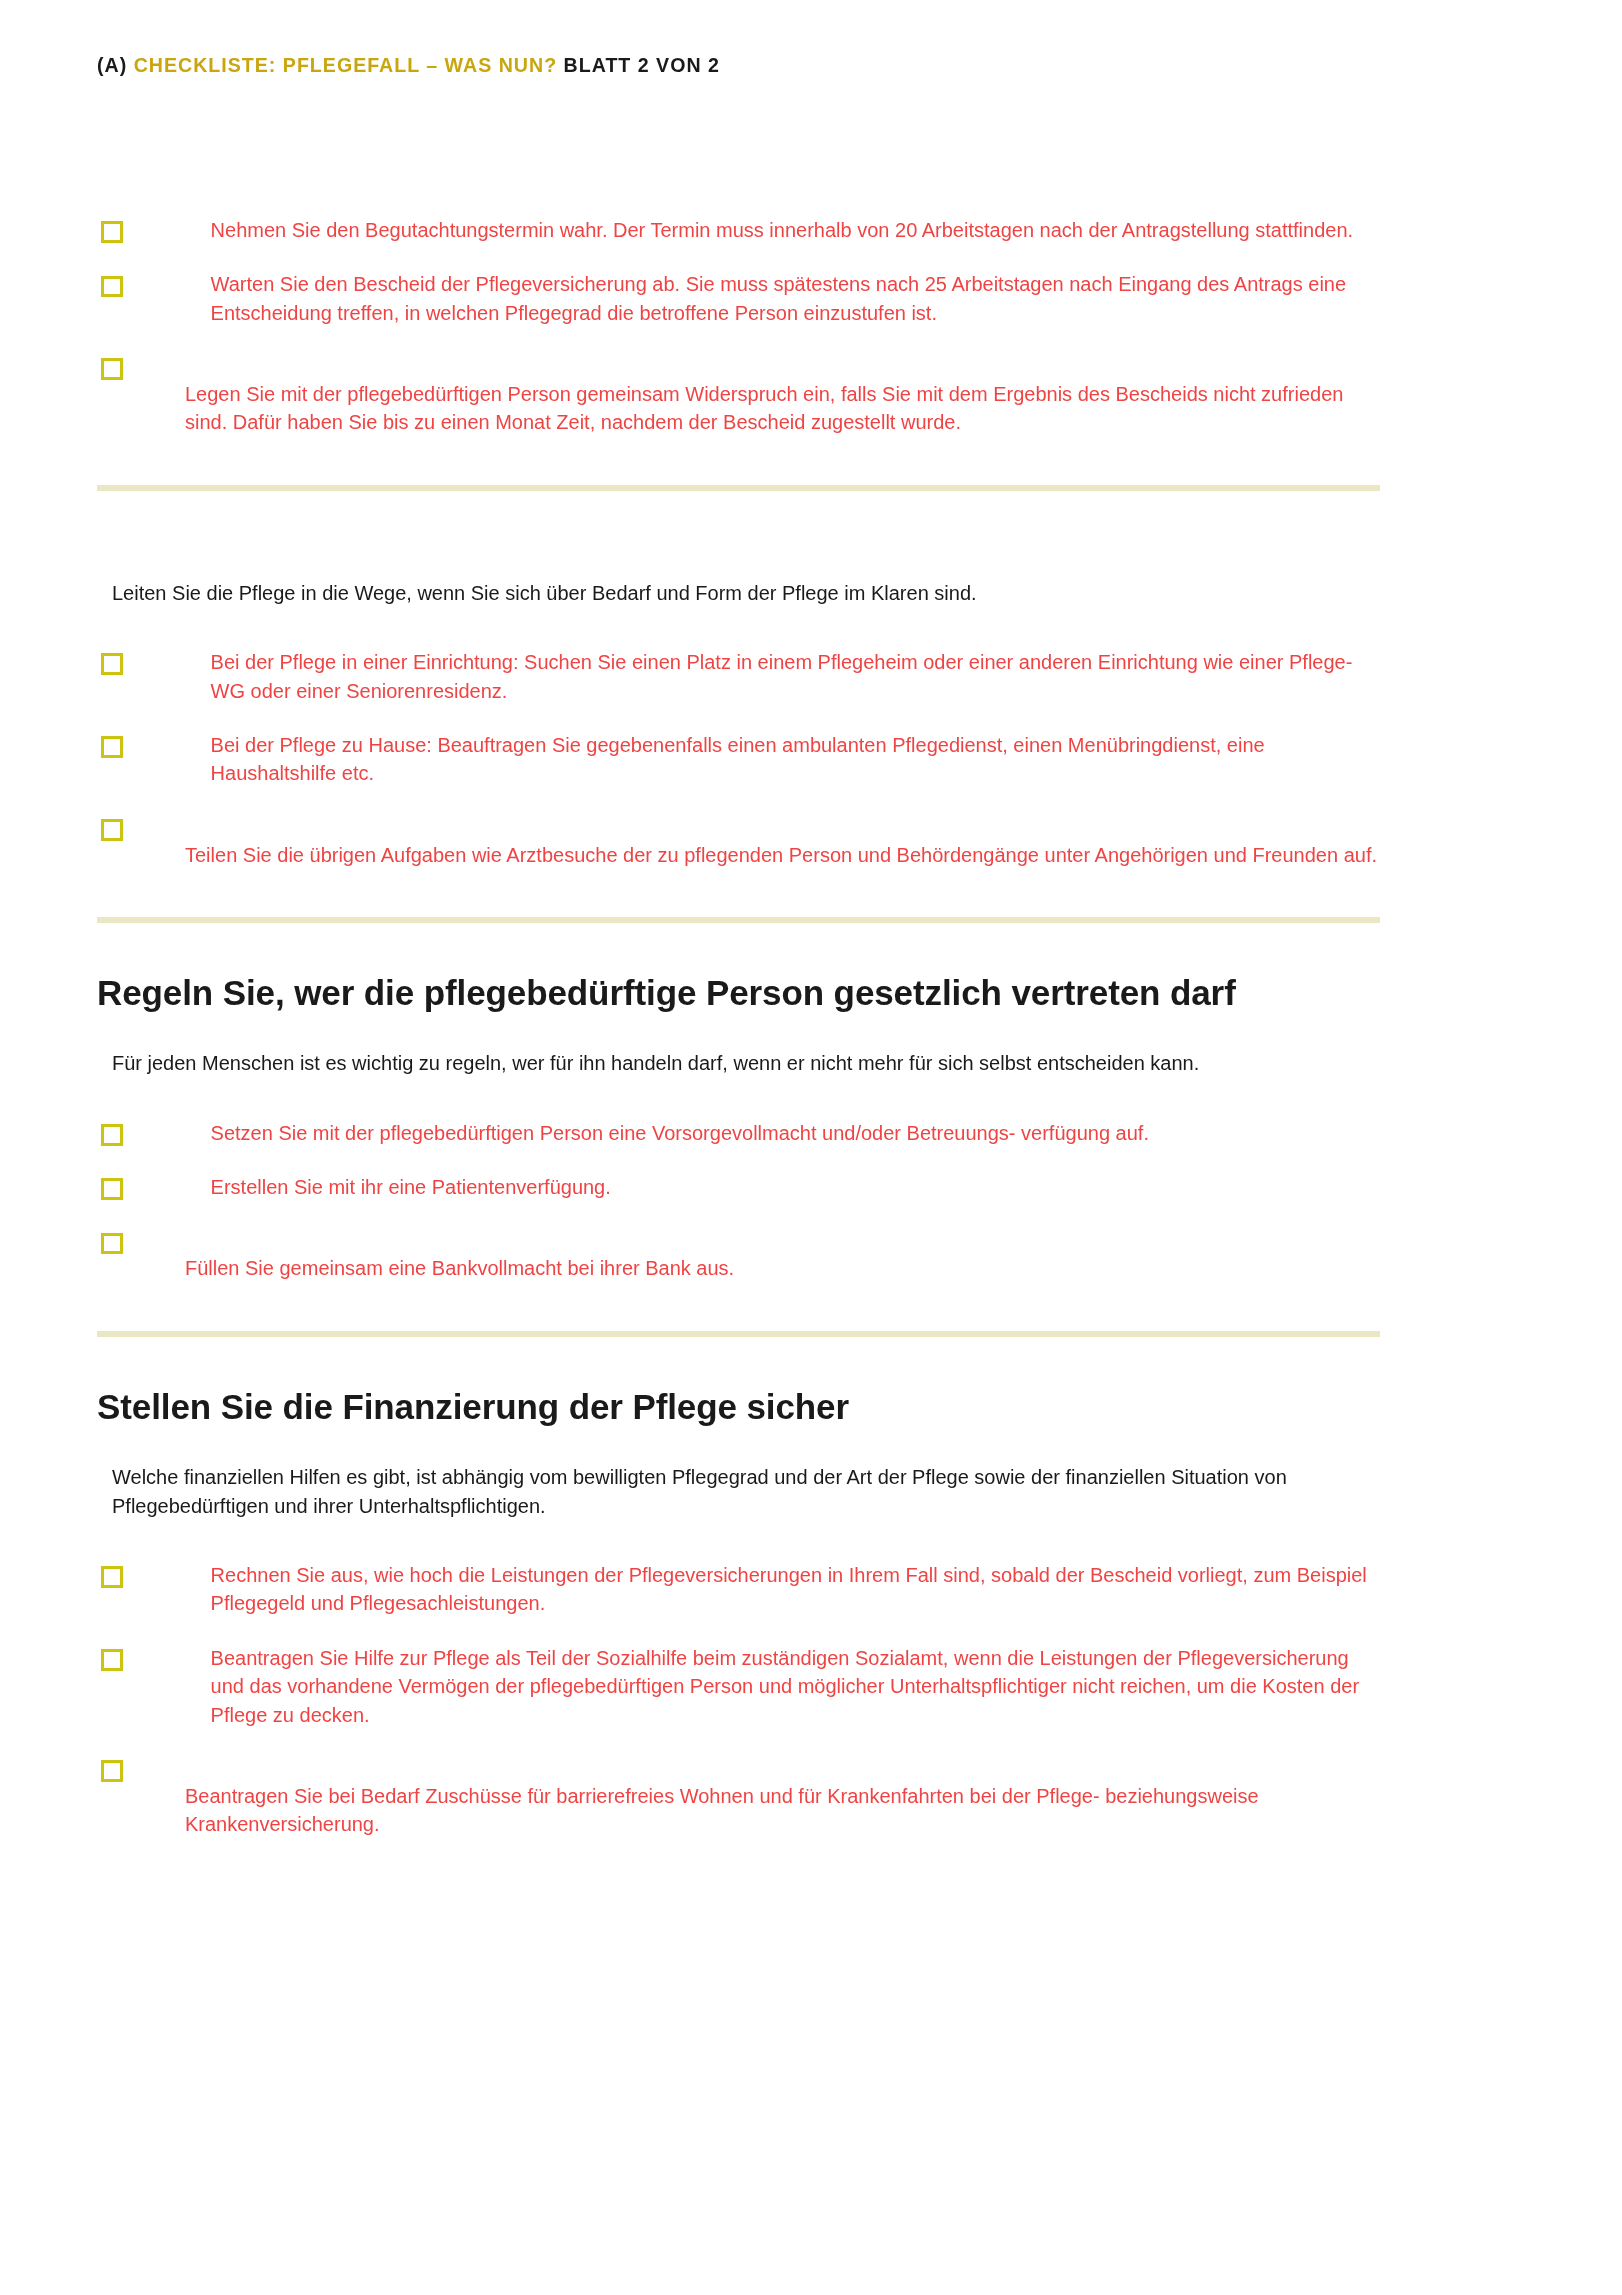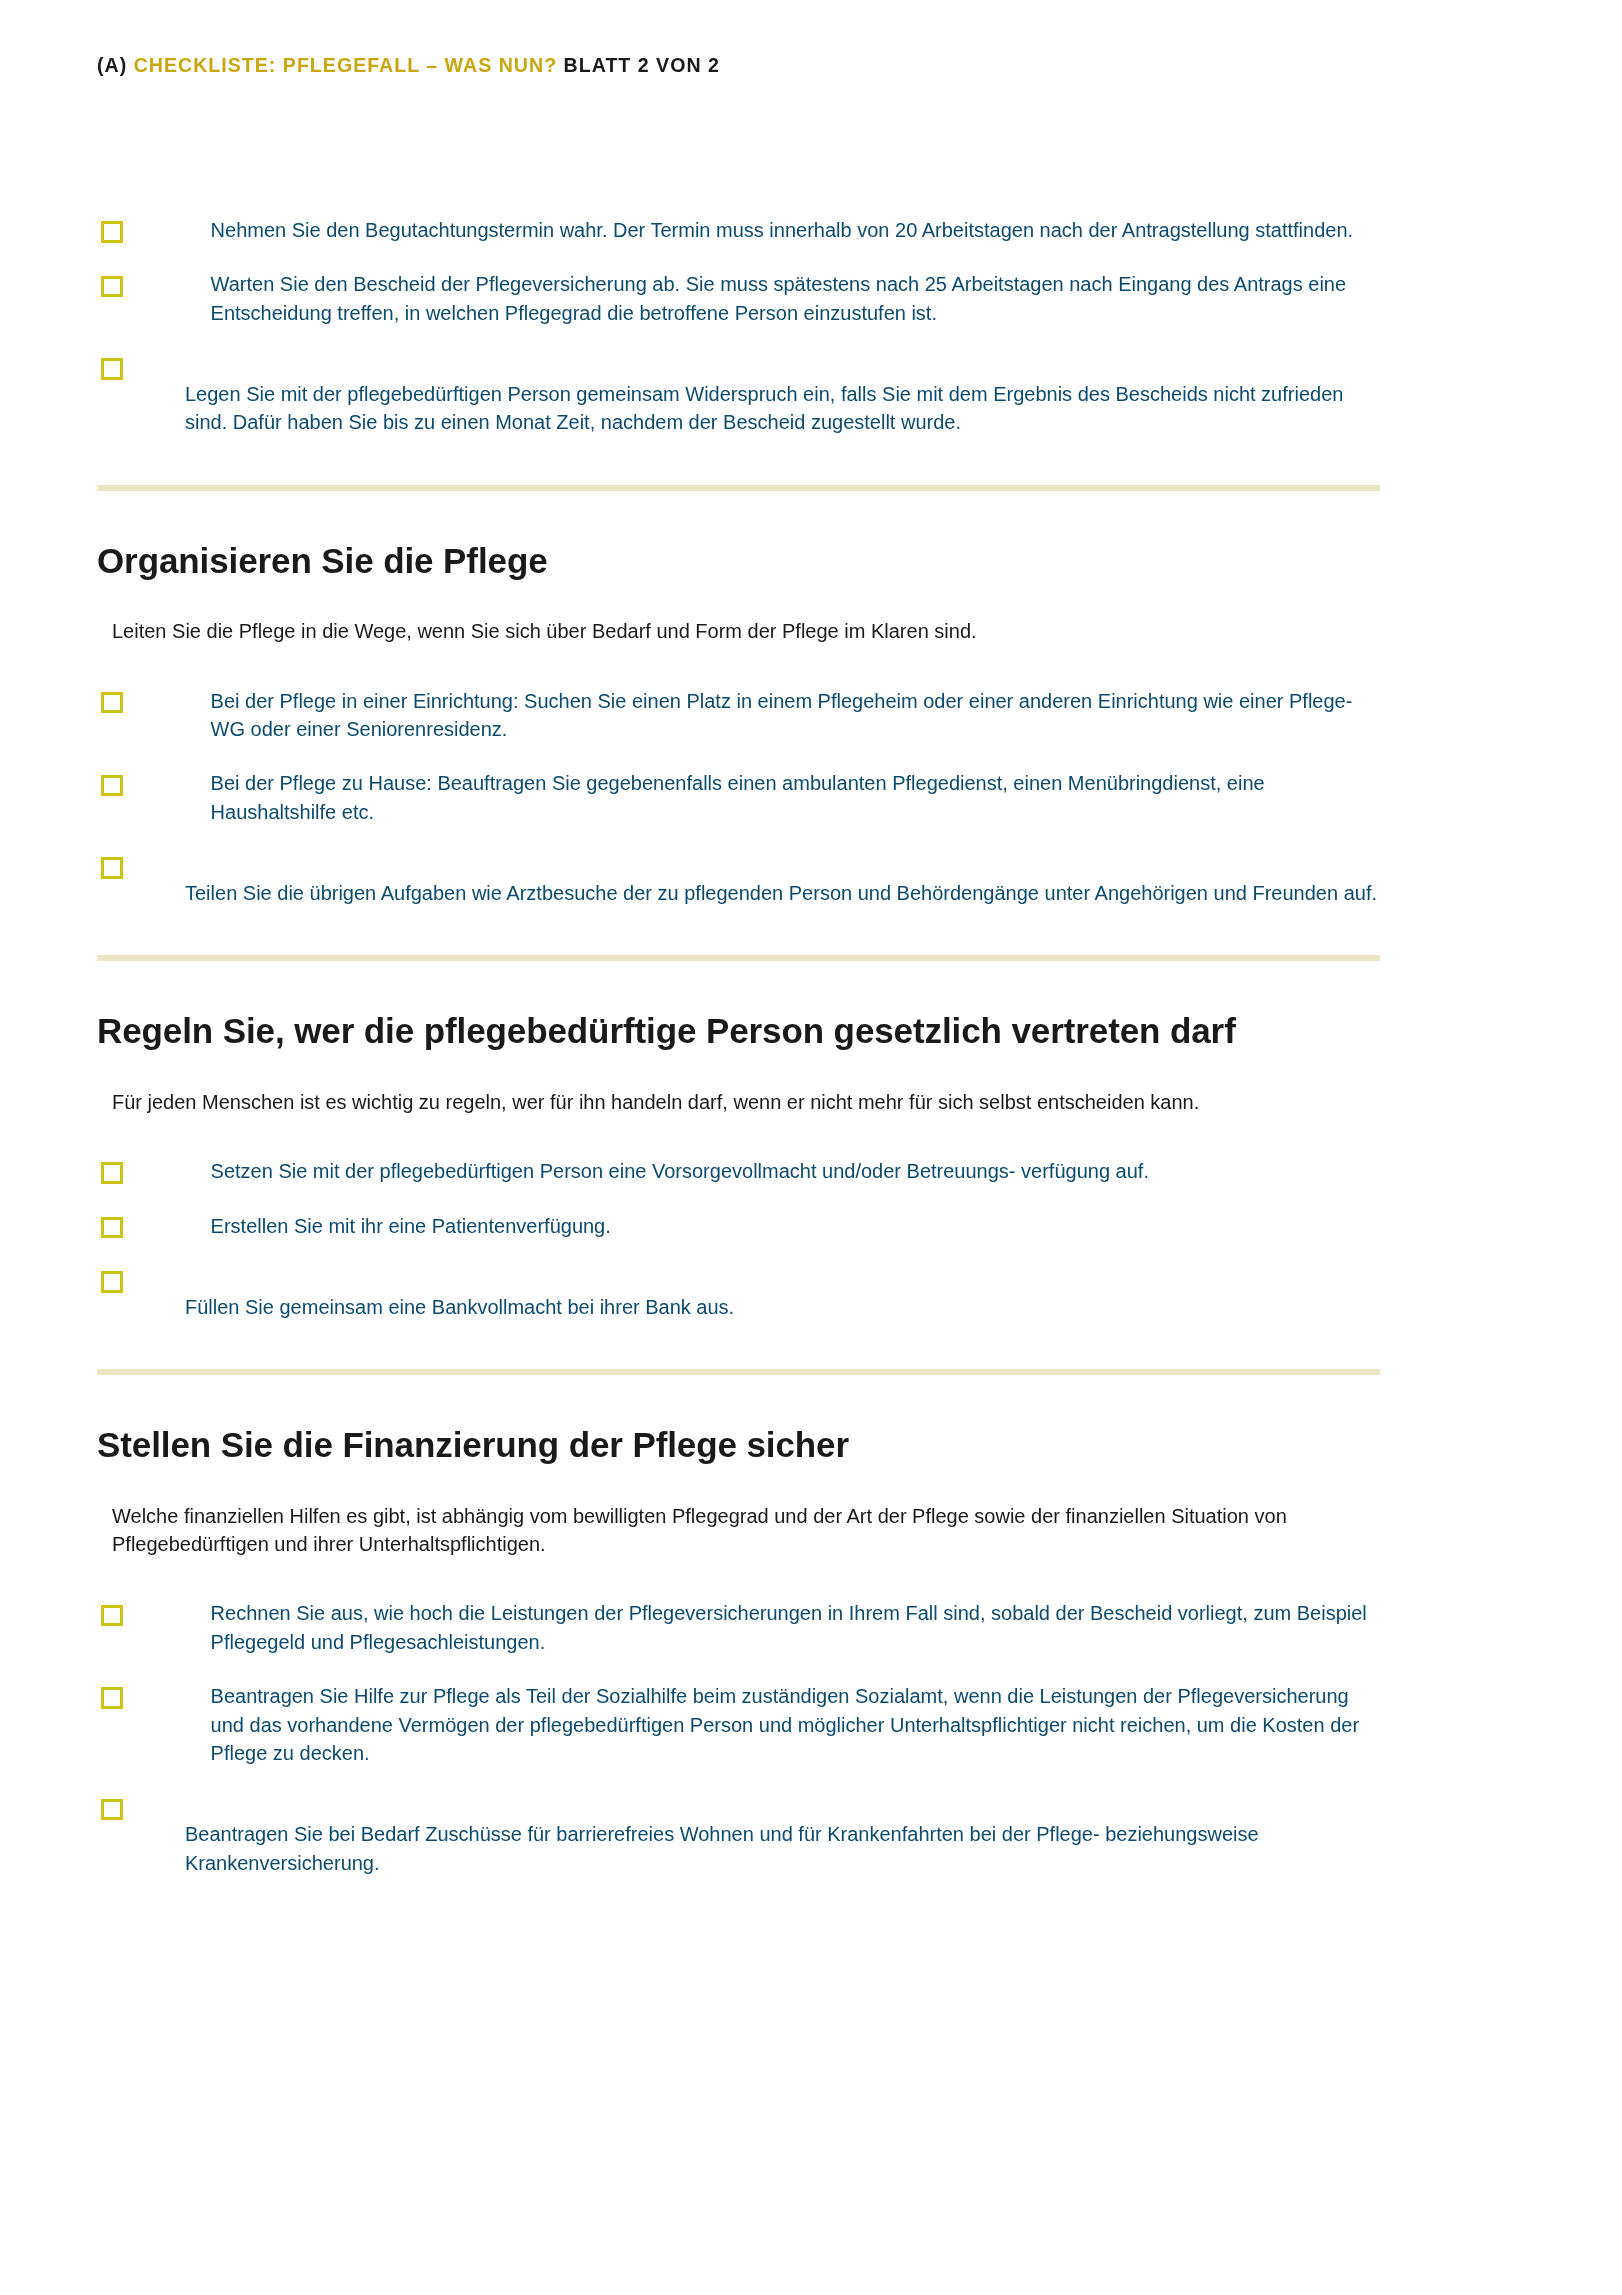--- a/index.html
+++ b/index.html
@@ -92,21 +92,21 @@
     background: #ffffff;
     box-sizing: content-box;
     margin-top: 5.2px;
     margin-left: 3.9px;
   }
   .check-text {
     flex: 1 1 auto;
     margin-left: 88px;
     font-size: 20px;
     line-height: 1.42;
-    color: #0c4a6e;
+    color: #ef4444;
   }
   .gap-divider-to-heading { height: 51px; }
   .gap-heading-to-intro { height: 22px; }
   .gap-intro-to-list { height: 26px; }
   .gap-list-to-divider { height: 48px; }
 </style>
 </head>
 <body>
 
 <div class="page">
@@ -131,21 +131,20 @@
       <li class="check-item">
         <span class="checkbox"></span>
         <span class="check-text">Legen Sie mit der pflegebedürftigen Person gemeinsam Widerspruch ein, falls Sie mit dem Ergebnis des Bescheids nicht zufrieden sind. Dafür haben Sie bis zu einen Monat Zeit, nachdem der Bescheid zugestellt wurde.</span>
       </li>
     </ul>
 
     <div class="gap-list-to-divider"></div>
     <div class="divider"></div>
     <div class="gap-divider-to-heading"></div>
 
-    <h2 class="section-heading">Organisieren Sie die Pflege</h2>
     <div class="gap-heading-to-intro"></div>
     <p class="section-intro">Leiten Sie die Pflege in die Wege, wenn Sie sich über Bedarf und Form der Pflege im Klaren sind.</p>
     <div class="gap-intro-to-list"></div>
     <ul class="check-list">
       <li class="check-item">
         <span class="checkbox"></span>
         <span class="check-text">Bei der Pflege in einer Einrichtung: Suchen Sie einen Platz in einem Pflegeheim oder einer anderen Einrichtung wie einer Pflege-WG oder einer Seniorenresidenz.</span>
       </li>
       <li class="check-item">
         <span class="checkbox"></span>

